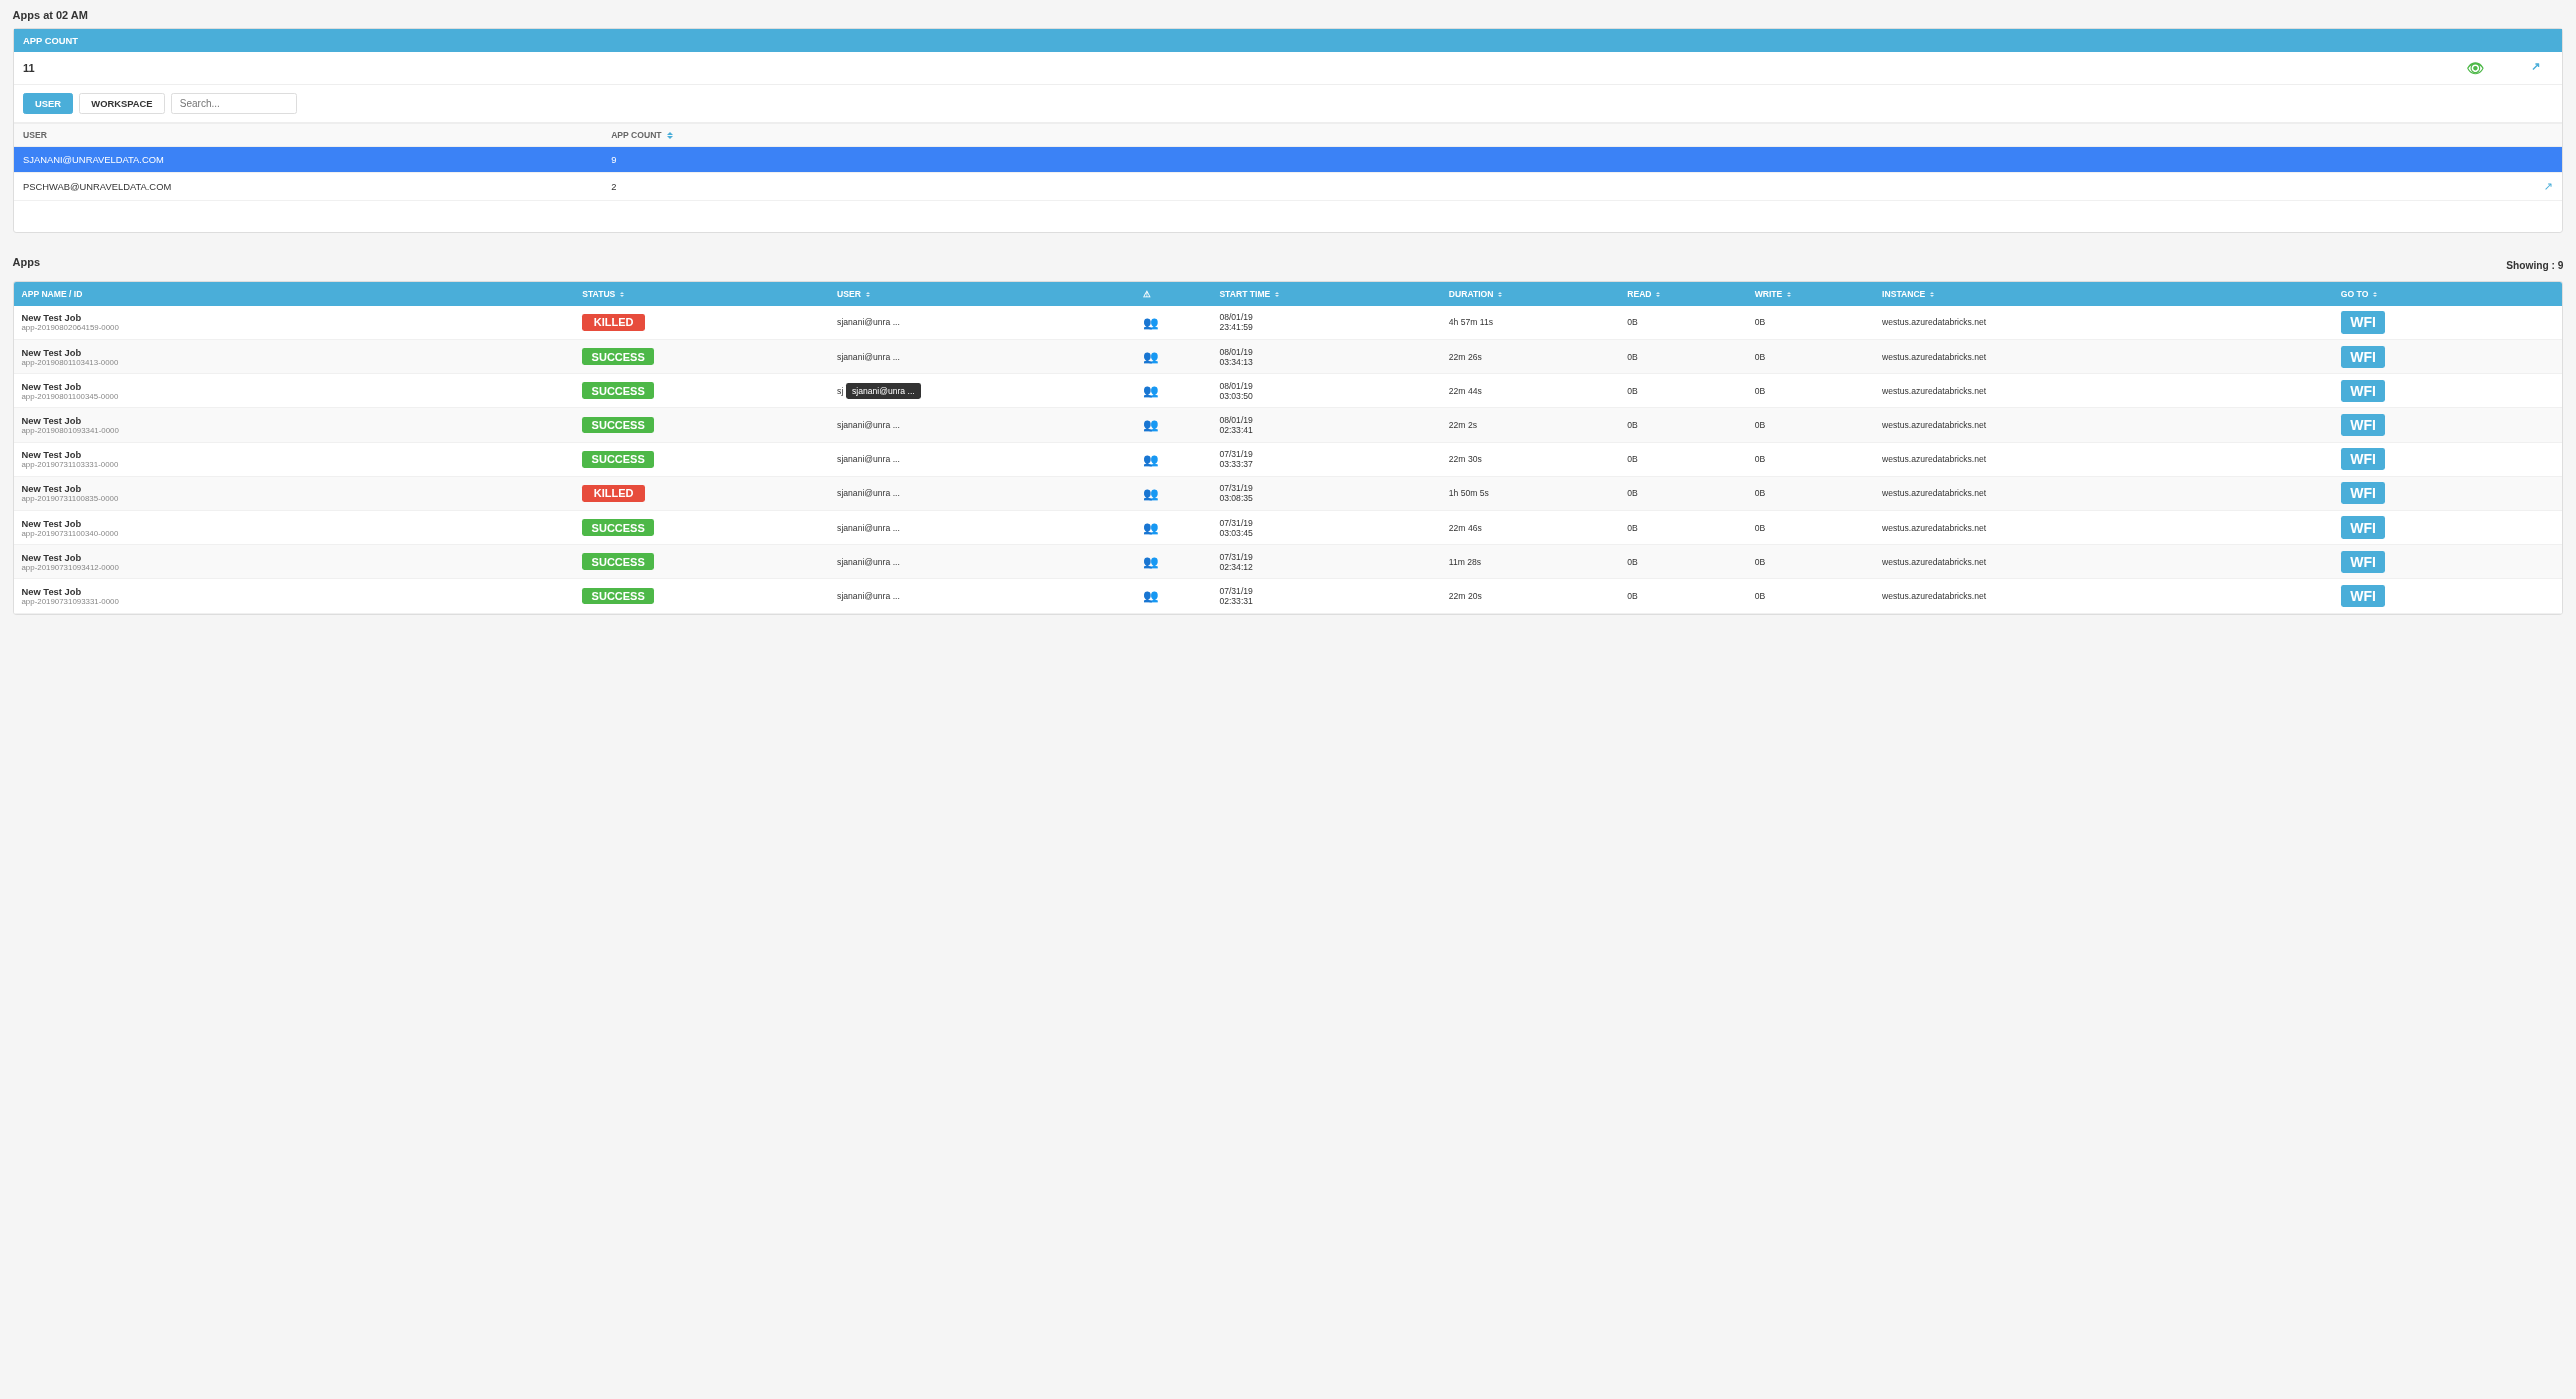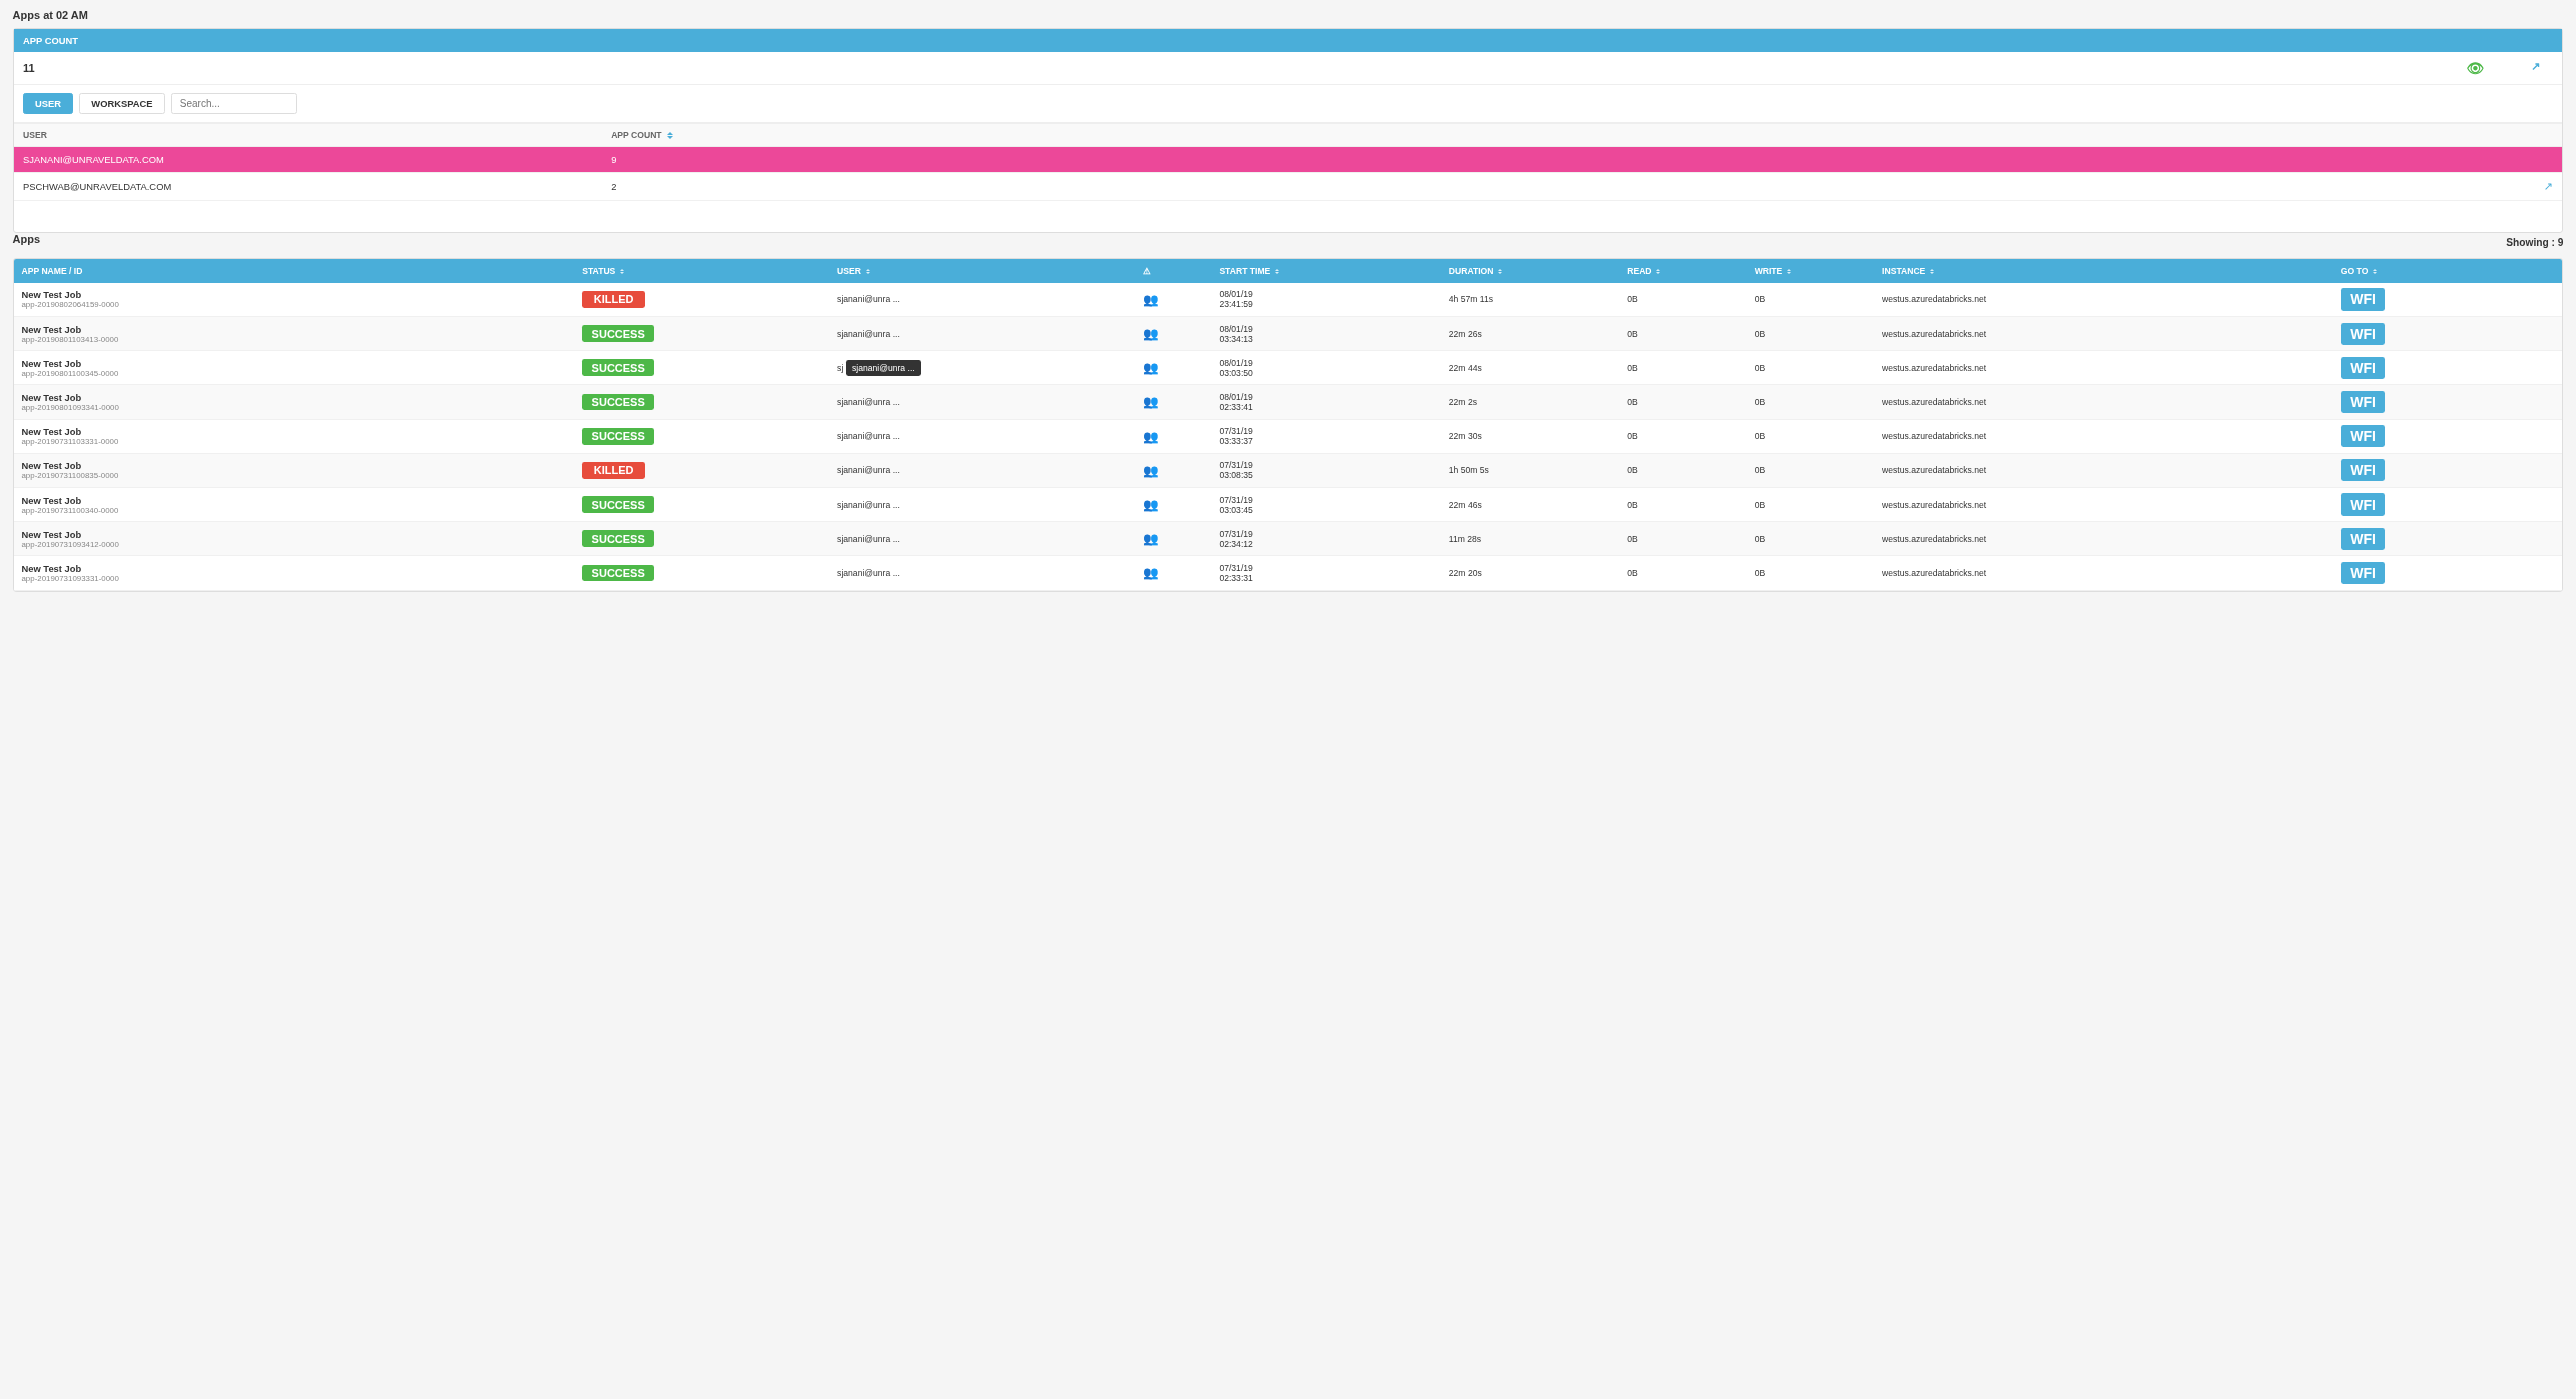--- a/index.html
+++ b/index.html
@@ -3,39 +3,39 @@
   <meta charset="utf-8">
   <style>
     * { box-sizing: border-box; margin: 0; padding: 0; }
     body { font-family: Arial, sans-serif; font-size: 10.2px; background: #f5f5f5; color: #333; }
     
     .page { padding: 9.4px 12.6px; }
     
     .section-title { font-size: 11px; font-weight: bold; color: #333; margin-bottom: 6.3px; }
     
     
-    .top-panel { background: #fff; border: 0.8px solid #ddd; border-radius: 3.1px; margin-bottom: 0; }
+    .top-panel { background: #fff; border: 0.8px solid #ddd; border-radius: 3.1px; margin-bottom: 23px; }
     
     .app-count-header { background: #4aaed9; color: #fff; font-size: 9.4px; font-weight: bold; padding: 6.3px 9.4px; display: flex; align-items: center; }
     .app-count-header-left { flex: 1; }
     .app-count-header-right { display: flex; gap: 47px; align-items: center; }
     
     .app-count-value { padding: 7.9px 9.4px; font-size: 11px; font-weight: bold; border-bottom: 0.8px solid #eee; display: flex; align-items: center; }
     .app-count-value .value { flex: 1; }
     .app-count-icons { display: flex; gap: 47px; padding-right: 12.6px; }
     
     .tabs-row { padding: 7.9px 9.4px; display: flex; align-items: center; gap: 6.3px; border-bottom: 0.8px solid #eee; }
     .tab-btn { padding: 3.9px 11px; font-size: 9.4px; font-weight: bold; cursor: pointer; border: 0.8px solid #ddd; border-radius: 2.4px; background: #fff; color: #333; }
     .tab-btn.active { background: #4aaed9; color: #fff; border-color: #4aaed9; }
     .search-input { border: 0.8px solid #ddd; border-radius: 2.4px; padding: 3.9px 7.9px; font-size: 10px; width: 126px; outline: none; color: #aaa; }
     
     .user-table { width: 100%; border-collapse: collapse; }
     .user-table th { background: #f9f9f9; color: #666; font-size: 8.6px; font-weight: bold; padding: 6.3px 9.4px; text-align: left; border-bottom: 0.8px solid #eee; border-top: 0.8px solid #eee; }
     .user-table td { padding: 7px 9.4px; font-size: 9.4px; border-bottom: 0.8px solid #f0f0f0; }
-    .user-table tr.selected td { background: #ec4899; color: #fff; }
+    .user-table tr.selected td { background: #3b82f6; color: #fff; }
     .col-user { width: 60%; }
     .col-count { width: 30%; }
     .col-action { width: 10%; text-align: right; }
     
     .sort-icon { display: inline-flex; flex-direction: column; margin-left: 3.1px; vertical-align: middle; }
     .sort-icon span { width: 0; height: 0; display: block; }
     .sort-up { border-left: 3.1px solid transparent; border-right: 3.1px solid transparent; border-bottom: 3.1px solid #4aaed9; margin-bottom: 0.8px; }
     .sort-down { border-left: 3.1px solid transparent; border-right: 3.1px solid transparent; border-top: 3.1px solid #4aaed9; }
     
     .link-icon { color: #4aaed9; cursor: pointer; font-size: 11px; }

